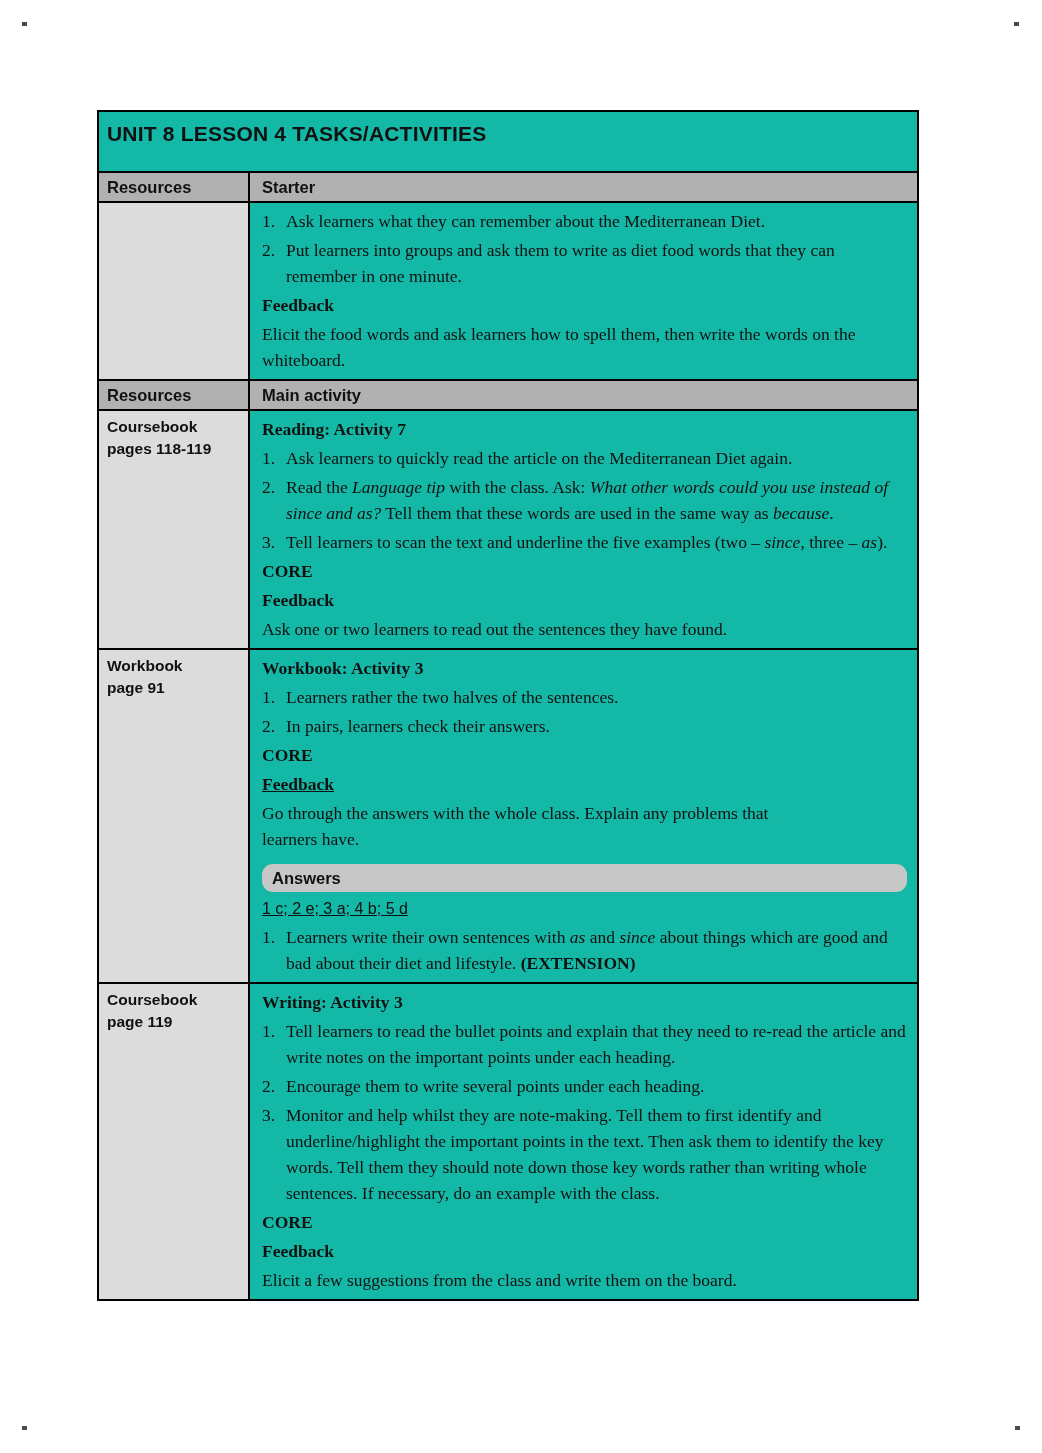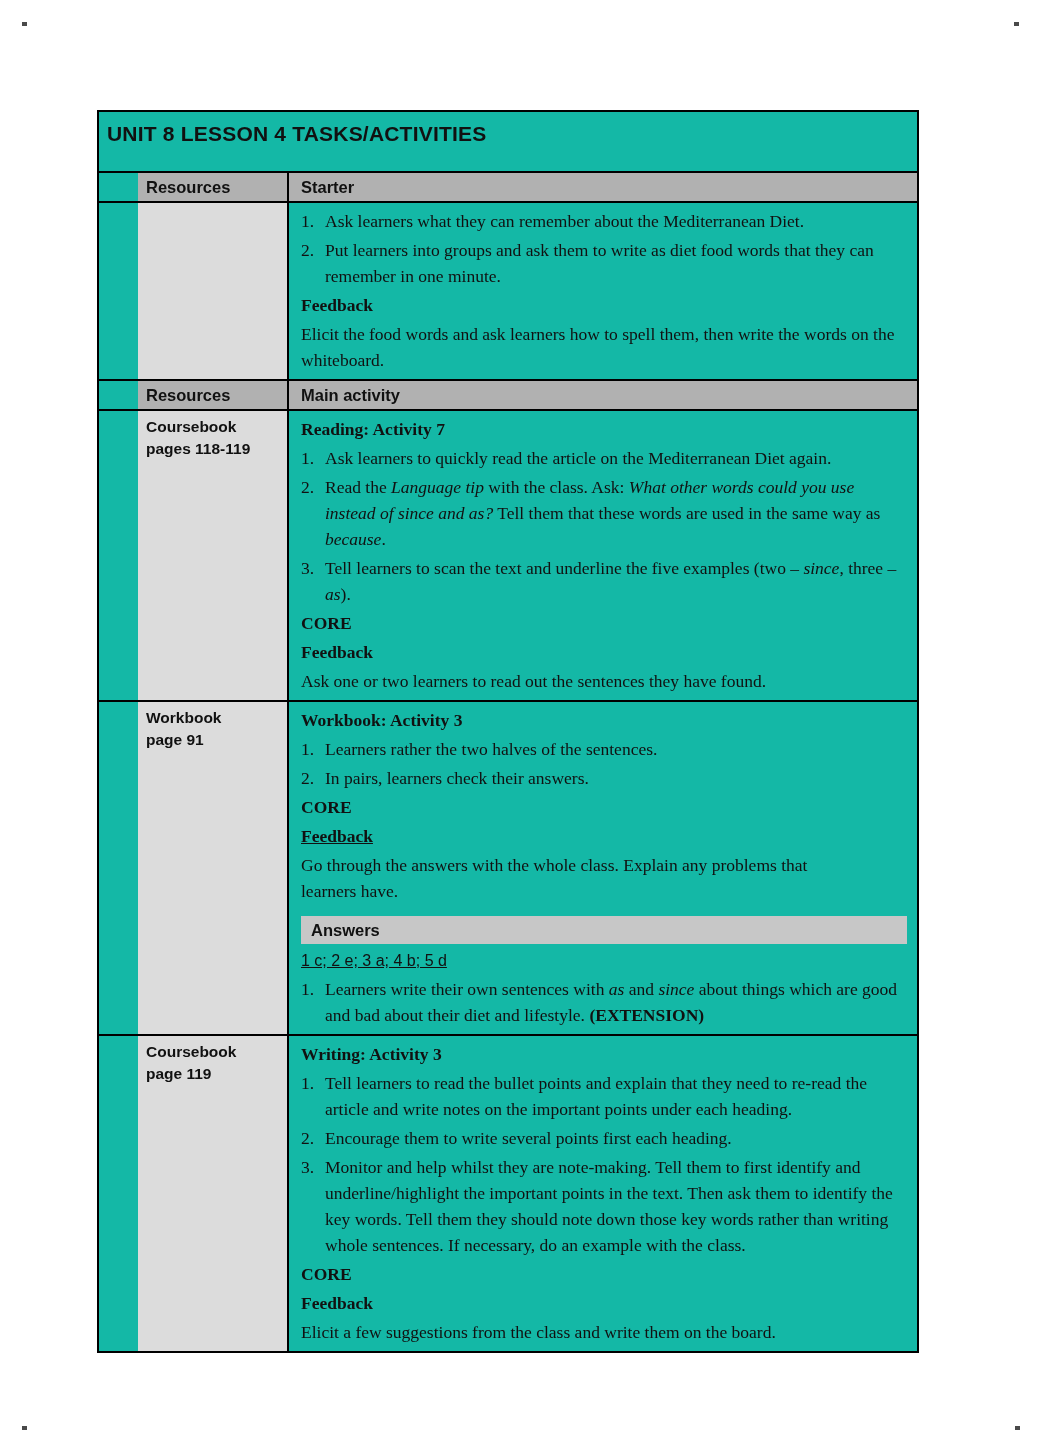--- a/index.html
+++ b/index.html
@@ -12,21 +12,21 @@
   .crop-mark.tl{left:22px;top:22px;}
   .crop-mark.tr{left:1014px;top:22px;}
   .crop-mark.bl{left:22px;top:1426px;}
   .crop-mark.br{left:1015px;top:1426px;}
 
   .doc-table{
     position:absolute;left:97px;top:110px;width:822px;
     border:2px solid #000;box-sizing:border-box;background:#14b8a6;
   }
   .row{display:flex;box-sizing:border-box;}
-  .row + .row{border-top:2px solid #000;padding-left:39px;}
+  .row + .row{border-top:2px solid #000;}
 
   .title-row{min-height:59px;}
   .title-cell{
     padding:10px 8px 6px 8px;
     font-family:"Liberation Sans", sans-serif;font-weight:bold;font-size:21px;
     letter-spacing:0.2px;
   }
 
   .cell-left{
     width:151px;flex:0 0 151px;border-right:2px solid #000;box-sizing:border-box;
@@ -60,21 +60,21 @@
   .item{display:flex;}
   .item .num{flex:0 0 24px;}
   .item .itext{flex:1 1 auto;}
   .bold-serif{font-weight:bold;}
   .underline{text-decoration:underline;}
 
   .answers-bar{
     background:#c7c7c7;height:28px;box-sizing:border-box;
     margin-top:12px;margin-bottom:5px;
     font-family:"Liberation Sans", sans-serif;font-weight:bold;font-size:16.5px;
-    line-height:28px;padding-left:10px;
+    line-height:28px;padding-left:10px;border-radius:11px;
   }
   .answers-key{
     font-family:"Liberation Sans", sans-serif;font-size:16px;line-height:24px;text-decoration:underline;
   }
 </style>
 </head>
 <body>
 
 <div class="crop-mark tl"></div>
 <div class="crop-mark tr"></div>
@@ -171,21 +171,21 @@
       <div>page 119</div>
     </div>
     <div class="cell-right">
       <div class="block bold-serif">Writing: Activity 3</div>
       <div class="block item">
         <span class="num">1.</span>
         <div class="itext">Tell learners to read the bullet points and explain that they need to re-read the article and write notes on the important points under each heading.</div>
       </div>
       <div class="block item">
         <span class="num">2.</span>
-        <div class="itext">Encourage them to write several points first each heading.</div>
+        <div class="itext">Encourage them to write several points under each heading.</div>
       </div>
       <div class="block item">
         <span class="num">3.</span>
         <div class="itext">Monitor and help whilst they are note-making. Tell them to first identify and underline/highlight the important points in the text. Then ask them to identify the key words. Tell them they should note down those key words rather than writing whole sentences. If necessary, do an example with the class.</div>
       </div>
       <div class="block bold-serif">CORE</div>
       <div class="block bold-serif">Feedback</div>
       <div class="block">Elicit a few suggestions from the class and write them on the board.</div>
     </div>
   </div>

